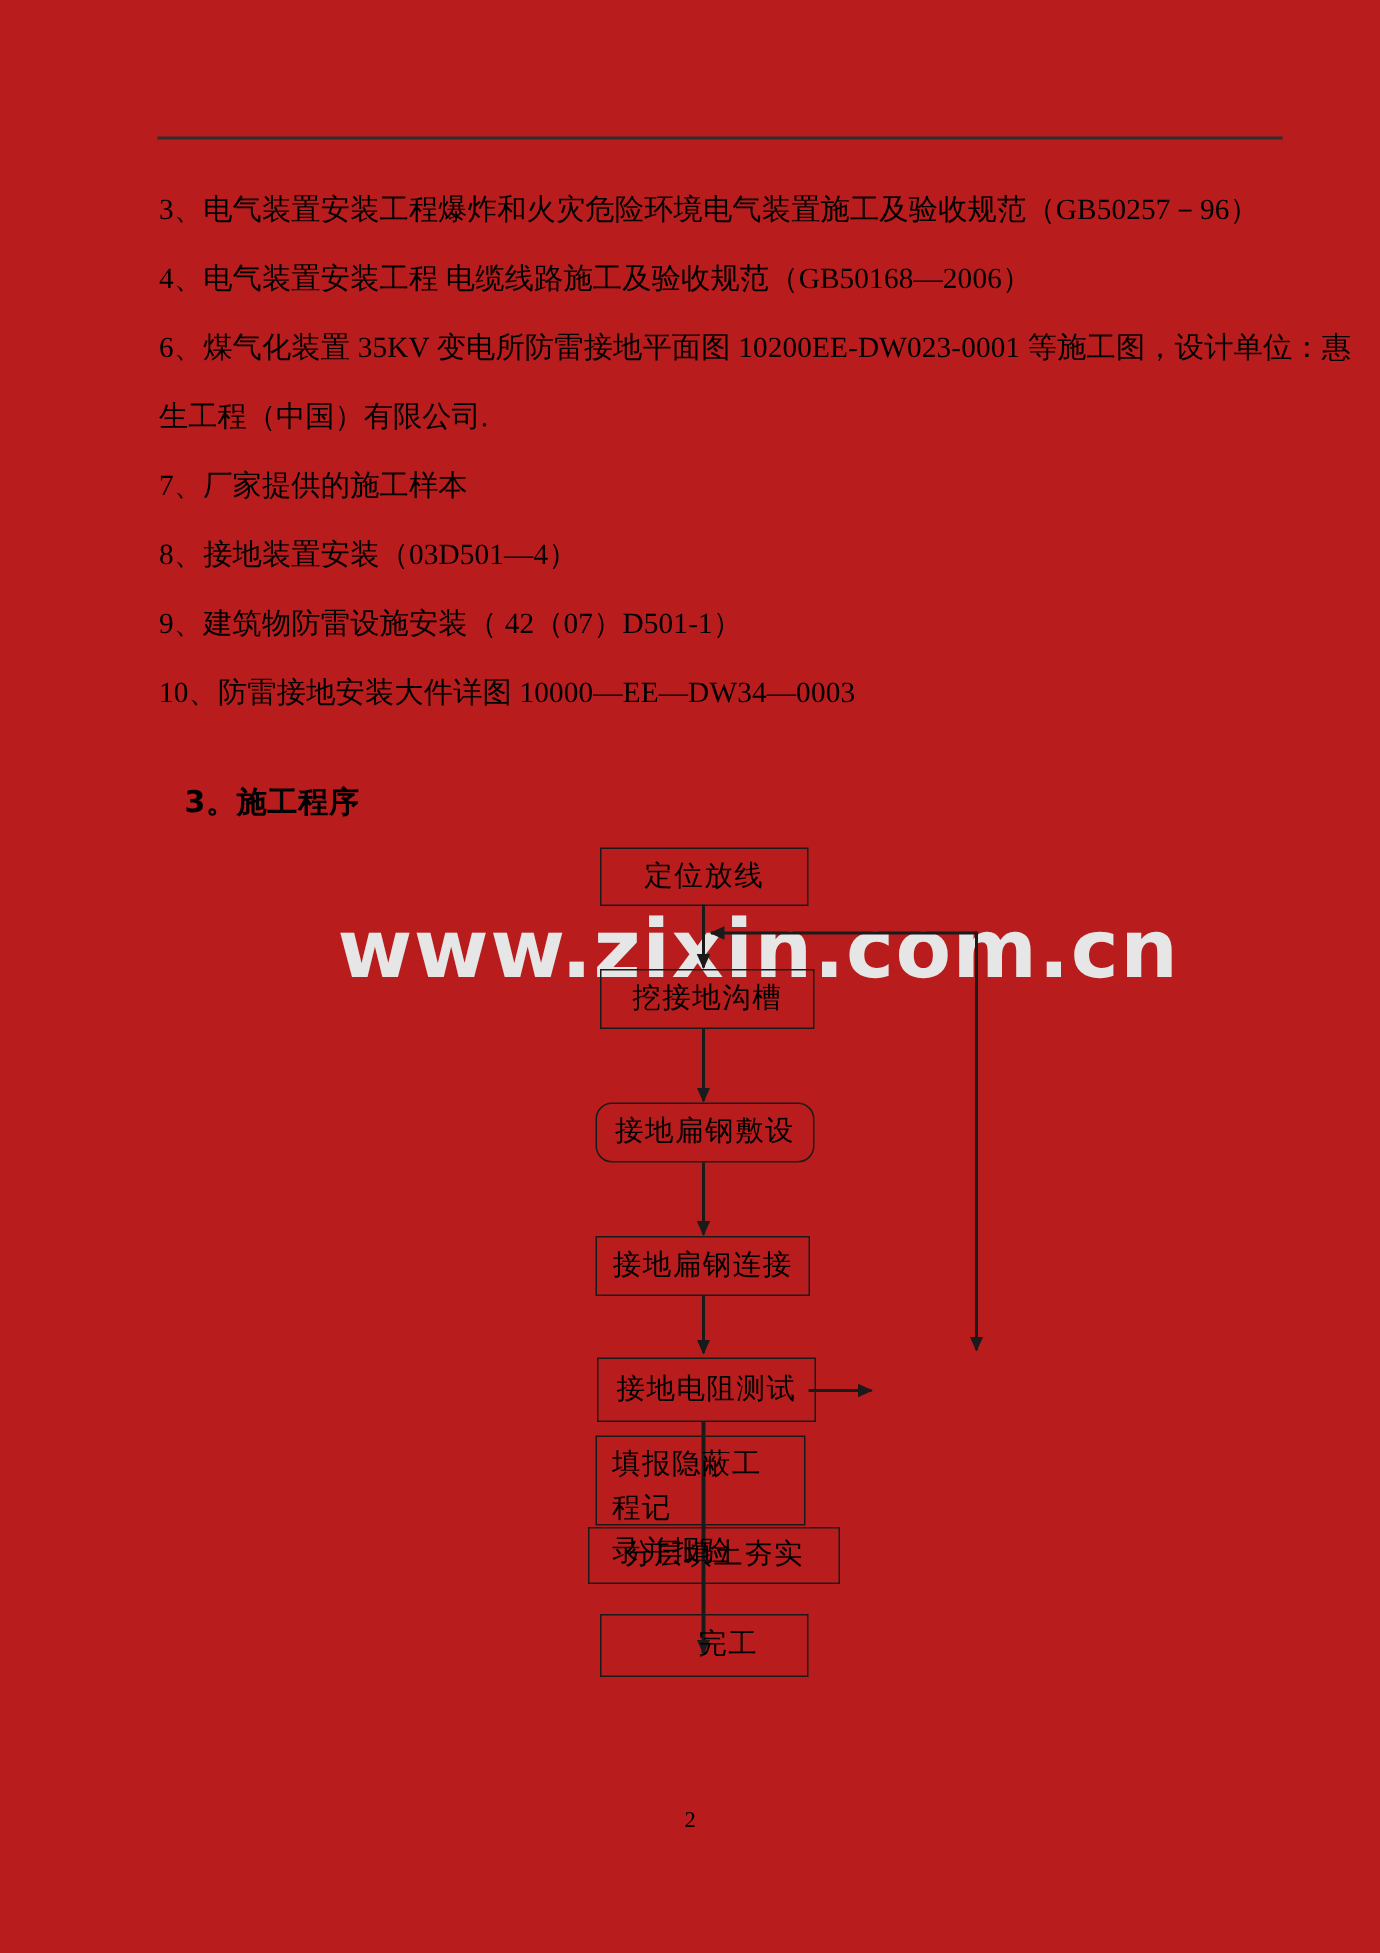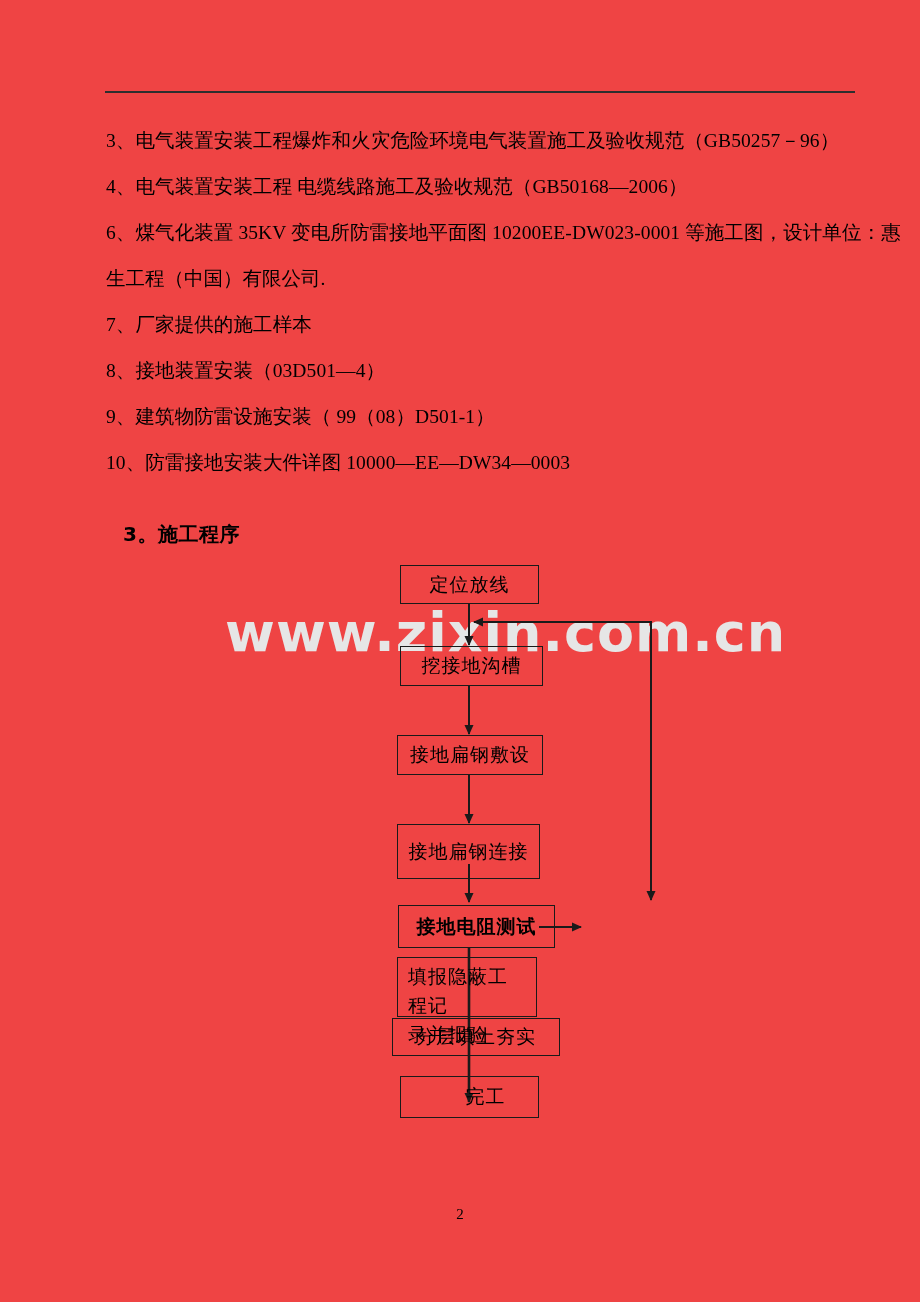--- a/index.html
+++ b/index.html
@@ -4,21 +4,21 @@
 <style>
   html, body {
     margin: 0;
     padding: 0;
     background: #ffffff;
   }
   #page {
     position: relative;
     width: 920px;
     height: 1302px;
-    background: #ef4444;
+    background: #b91c1c;
     overflow: hidden;
     font-family: "Liberation Serif", "DejaVu Serif", serif;
     color: #000000;
   }
 
   
   #header-rule {
     position: absolute;
     left: 105px;
     top: 91px;
@@ -123,21 +123,21 @@
 
   <div id="header-rule"></div>
 
   <div id="body-text">
     <div class="para">3、电气装置安装工程爆炸和火灾危险环境电气装置施工及验收规范（GB50257－96）</div>
     <div class="para">4、电气装置安装工程 电缆线路施工及验收规范（GB50168—2006）</div>
     <div class="para">6、煤气化装置 35KV 变电所防雷接地平面图 10200EE-DW023-0001 等施工图，设计单位：惠</div>
     <div class="para-wrap">生工程（中国）有限公司.</div>
     <div class="para">7、厂家提供的施工样本</div>
     <div class="para">8、接地装置安装（03D501—4）</div>
-    <div class="para">9、建筑物防雷设施安装（ 99（08）D501-1）</div>
+    <div class="para">9、建筑物防雷设施安装（ 42（07）D501-1）</div>
     <div class="para">10、防雷接地安装大件详图 10000—EE—DW34—0003</div>
   </div>
 
   <div id="section-heading">3。施工程序</div>
 
   <div id="watermark">www.zixin.com.cn</div>
 
   <div id="flowchart">
 
     <svg id="fc-svg" width="920" height="1302" viewBox="0 0 920 1302">
@@ -164,25 +164,25 @@
 
       <line x1="651" y1="622" x2="474" y2="622" stroke="#1a1a1a" stroke-width="2" marker-end="url(#arrowGeneric)"></line>
 
       <line x1="651" y1="621" x2="651" y2="900" stroke="#1a1a1a" stroke-width="2" marker-end="url(#arrowGeneric)"></line>
     </svg>
 
     <div class="fc-box" style="left:400px; top:646px; width:143px; height:40px;">挖接地沟槽</div>
 
     <div class="fc-box" style="left:400px; top:565px; width:139px; height:39px;">定位放线</div>
 
-    <div class="fc-box" style="left:397px; top:735px; width:146px; height:40px;">接地扁钢敷设</div>
+    <div class="fc-box" style="left:397px; top:735px; width:146px; height:40px;border-radius:11px;">接地扁钢敷设</div>
 
-    <div class="fc-box" style="left:397px; top:824px; width:143px; height:55px;">接地扁钢连接</div>
+    <div class="fc-box" style="left:397px; top:824px; width:143px; height:40px;">接地扁钢连接</div>
 
-    <div class="fc-box" style="left:398px; top:905px; width:157px; height:43px;font-weight:bold;">接地电阻测试</div>
+    <div class="fc-box" style="left:398px; top:905px; width:146px; height:43px;">接地电阻测试</div>
 
 
     <div class="fc-box two-line" style="left:397px; top:957px; width:140px; height:60px;">填报隐蔽工程记
 录并报验</div>
 
     <div class="fc-box" style="left:392px; top:1018px; width:168px; height:38px;">分层填土夯实</div>
 
     <div class="fc-box" style="left:400px; top:1076px; width:139px; height:42px;padding-left:32px;">完工</div>
 
   </div>

